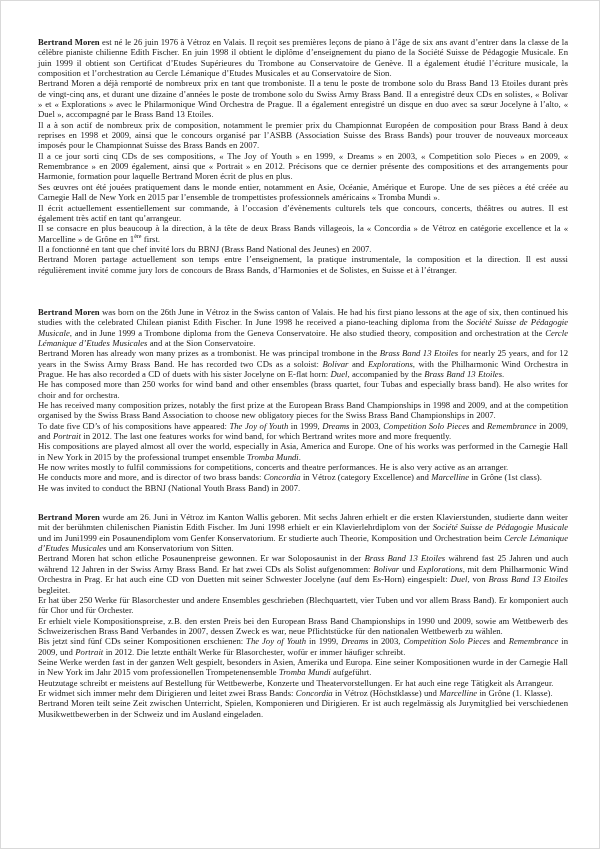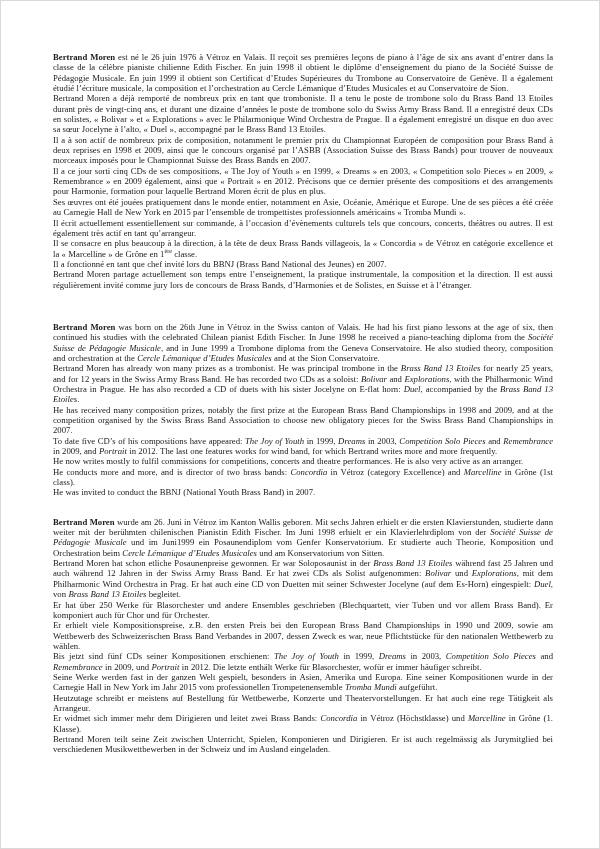--- a/index.html
+++ b/index.html
@@ -17,21 +17,21 @@
     overflow: hidden;
   }
   .page {
     box-sizing: border-box;
     width: 600px;
     height: 849px;
     padding: 36px 33px 20px 37px;
     background: #ffffff;
   }
   .lang-block {
-    margin: 15px;
+    margin: 0;
   }
   .lang-block + .lang-block {
     margin-top: 32px;
   }
   .lang-block[data-name="text-block-german"] {
     margin-top: 19px;
   }
   .lang-block p {
     margin: 0;
     padding: 0;
@@ -57,29 +57,31 @@
 
 <div class="page" data-name="document-page">
   <div data-name="document-body">
       <section class="lang-block" data-name="text-block-french">
         <p data-name="paragraph"><b data-name="text-run">Bertrand Moren</b><span data-name="text-run"> est né le 26 juin 1976 à Vétroz en Valais. Il reçoit ses premières leçons de piano à l’âge de six ans avant d’entrer dans la classe de la célèbre pianiste chilienne Edith Fischer. En juin 1998 il obtient le diplôme d’enseignement du piano de la Société Suisse de Pédagogie Musicale. En juin 1999 il obtient son Certificat d’Etudes Supérieures du Trombone au Conservatoire de Genève. Il a également étudié l’écriture musicale, la composition et l’orchestration au Cercle Lémanique d’Etudes Musicales et au Conservatoire de Sion.</span></p>
         <p data-name="paragraph"><span data-name="text-run">Bertrand Moren a déjà remporté de nombreux prix en tant que tromboniste. Il a tenu le poste de trombone solo du Brass Band 13 Etoiles durant près de vingt-cinq ans, et durant une dizaine d’années le poste de trombone solo du Swiss Army Brass Band. Il a enregistré deux CDs en solistes, « Bolivar » et « Explorations » avec le Philarmonique Wind Orchestra de Prague. Il a également enregistré un disque en duo avec sa sœur Jocelyne à l’alto, « Duel », accompagné par le Brass Band 13 Etoiles.</span></p>
         <p data-name="paragraph"><span data-name="text-run">Il a à son actif de nombreux prix de composition, notamment le premier prix du Championnat Européen de composition pour Brass Band à deux reprises en 1998 et 2009, ainsi que le concours organisé par l’ASBB (Association Suisse des Brass Bands) pour trouver de nouveaux morceaux imposés pour le Championnat Suisse des Brass Bands en 2007.</span></p>
         <p data-name="paragraph"><span data-name="text-run">Il a ce jour sorti cinq CDs de ses compositions, « The Joy of Youth » en 1999, « Dreams » en 2003, « Competition solo Pieces » en 2009, « Remembrance » en 2009 également, ainsi que « Portrait » en 2012. Précisons que ce dernier présente des compositions et des arrangements pour Harmonie, formation pour laquelle Bertrand Moren écrit de plus en plus.</span></p>
         <p data-name="paragraph"><span data-name="text-run">Ses œuvres ont été jouées pratiquement dans le monde entier, notamment en Asie, Océanie, Amérique et Europe. Une de ses pièces a été créée au Carnegie Hall de New York en 2015 par l’ensemble de trompettistes professionnels américains « Tromba Mundi ».</span></p>
         <p data-name="paragraph"><span data-name="text-run">Il écrit actuellement essentiellement sur commande, à l’occasion d’évènements culturels tels que concours, concerts, théâtres ou autres. Il est également très actif en tant qu’arrangeur.</span></p>
-        <p data-name="paragraph"><span data-name="text-run">Il se consacre en plus beaucoup à la direction, à la tête de deux Brass Bands villageois, la « Concordia » de Vétroz en catégorie excellence et la « Marcelline » de Grône en 1</span><sup data-name="text-run">ère</sup><span data-name="text-run"> classe.</span></p>
+        <p data-name="paragraph"><span data-name="text-run">Il se consacre en plus beaucoup à la direction, à la tête de deux Brass Bands villageois, la « Concordia » de Vétroz en catégorie excellence et la « Marcelline » de Grône en 1</span><sup data-name="text-run">ère</sup><span data-name="text-run"> first.</span></p>
         <p data-name="paragraph"><span data-name="text-run">Il a fonctionné en tant que chef invité lors du BBNJ (Brass Band National des Jeunes) en 2007.</span></p>
         <p data-name="paragraph"><span data-name="text-run">Bertrand Moren partage actuellement son temps entre l’enseignement, la pratique instrumentale, la composition et la direction. Il est aussi régulièrement invité comme jury lors de concours de Brass Bands, d’Harmonies et de Solistes, en Suisse et à l’étranger.</span></p>
       </section>
       <section class="lang-block" data-name="text-block-english">
         <p data-name="paragraph"><b data-name="text-run">Bertrand Moren</b><span data-name="text-run"> was born on the 26th June in Vétroz in the Swiss canton of Valais. He had his first piano lessons at the age of six, then continued his studies with the celebrated Chilean pianist Edith Fischer. In June 1998 he received a piano-teaching diploma from the </span><i data-name="text-run">Société Suisse de Pédagogie Musicale</i><span data-name="text-run">, and in June 1999 a Trombone diploma from the Geneva Conservatoire. He also studied theory, composition and orchestration at the </span><i data-name="text-run">Cercle Lémanique d’Etudes Musicales</i><span data-name="text-run"> and at the Sion Conservatoire.</span></p>
         <p data-name="paragraph"><span data-name="text-run">Bertrand Moren has already won many prizes as a trombonist. He was principal trombone in the </span><i data-name="text-run">Brass Band 13 Etoiles</i><span data-name="text-run"> for nearly 25 years, and for 12 years in the Swiss Army Brass Band. He has recorded two CDs as a soloist: </span><i data-name="text-run">Bolivar</i><span data-name="text-run"> and </span><i data-name="text-run">Explorations</i><span data-name="text-run">, with the Philharmonic Wind Orchestra in Prague. He has also recorded a CD of duets with his sister Jocelyne on E-flat horn: </span><i data-name="text-run">Duel</i><span data-name="text-run">, accompanied by the </span><i data-name="text-run">Brass Band 13 Etoiles</i><span data-name="text-run">.</span></p>
+        <p data-name="paragraph"><span data-name="text-run">He has composed more than 250 works for wind band and other ensembles (brass quartet, four Tubas and especially brass band). He also writes for choir and for orchestra.</span></p>
         <p data-name="paragraph"><span data-name="text-run">He has received many composition prizes, notably the first prize at the European Brass Band Championships in 1998 and 2009, and at the competition organised by the Swiss Brass Band Association to choose new obligatory pieces for the Swiss Brass Band Championships in 2007.</span></p>
         <p data-name="paragraph"><span data-name="text-run">To date five CD’s of his compositions have appeared: </span><i data-name="text-run">The Joy of Youth</i><span data-name="text-run"> in 1999, </span><i data-name="text-run">Dreams</i><span data-name="text-run"> in 2003, </span><i data-name="text-run">Competition Solo Pieces</i><span data-name="text-run"> and </span><i data-name="text-run">Remembrance</i><span data-name="text-run"> in 2009, and </span><i data-name="text-run">Portrait</i><span data-name="text-run"> in 2012. The last one features works for wind band, for which Bertrand writes more and more frequently.</span></p>
+        <p data-name="paragraph"><span data-name="text-run">His compositions are played almost all over the world, especially in Asia, America and Europe. One of his works was performed in the Carnegie Hall in New York in 2015 by the professional trumpet ensemble </span><i data-name="text-run">Tromba Mundi</i><span data-name="text-run">.</span></p>
         <p data-name="paragraph"><span data-name="text-run">He now writes mostly to fulfil commissions for competitions, concerts and theatre performances. He is also very active as an arranger.</span></p>
         <p data-name="paragraph"><span data-name="text-run">He conducts more and more, and is director of two brass bands: </span><i data-name="text-run">Concordia</i><span data-name="text-run"> in Vétroz (category Excellence) and </span><i data-name="text-run">Marcelline</i><span data-name="text-run"> in Grône (1st class).</span></p>
         <p data-name="paragraph"><span data-name="text-run">He was invited to conduct the BBNJ (National Youth Brass Band) in 2007.</span></p>
       </section>
       <section class="lang-block" data-name="text-block-german">
         <p data-name="paragraph"><b data-name="text-run">Bertrand Moren</b><span data-name="text-run"> wurde am 26. Juni in Vétroz im Kanton Wallis geboren. Mit sechs Jahren erhielt er die ersten Klavierstunden, studierte dann weiter mit der berühmten chilenischen Pianistin Edith Fischer. Im Juni 1998 erhielt er ein Klavierlehrdiplom von der </span><i data-name="text-run">Société Suisse de Pédagogie Musicale</i><span data-name="text-run"> und im Juni1999 ein Posaunendiplom vom Genfer Konservatorium. Er studierte auch Theorie, Komposition und Orchestration beim </span><i data-name="text-run">Cercle Lémanique d’Etudes Musicales</i><span data-name="text-run"> und am Konservatorium von Sitten.</span></p>
         <p data-name="paragraph"><span data-name="text-run">Bertrand Moren hat schon etliche Posaunenpreise gewonnen. Er war Soloposaunist in der </span><i data-name="text-run">Brass Band 13 Etoiles</i><span data-name="text-run"> während fast 25 Jahren und auch während 12 Jahren in der Swiss Army Brass Band. Er hat zwei CDs als Solist aufgenommen: </span><i data-name="text-run">Bolivar</i><span data-name="text-run"> und </span><i data-name="text-run">Explorations</i><span data-name="text-run">, mit dem Philharmonic Wind Orchestra in Prag. Er hat auch eine CD von Duetten mit seiner Schwester Jocelyne (auf dem Es-Horn) eingespielt: </span><i data-name="text-run">Duel</i><span data-name="text-run">, von </span><i data-name="text-run">Brass Band 13 Etoiles</i><span data-name="text-run"> begleitet.</span></p>
         <p data-name="paragraph"><span data-name="text-run">Er hat über 250 Werke für Blasorchester und andere Ensembles geschrieben (Blechquartett, vier Tuben und vor allem Brass Band). Er komponiert auch für Chor und für Orchester.</span></p>
         <p data-name="paragraph"><span data-name="text-run">Er erhielt viele Kompositionspreise, z.B. den ersten Preis bei den European Brass Band Championships in 1990 und 2009, sowie am Wettbewerb des Schweizerischen Brass Band Verbandes in 2007, dessen Zweck es war, neue Pflichtstücke für den nationalen Wettbewerb zu wählen.</span></p>
         <p data-name="paragraph"><span data-name="text-run">Bis jetzt sind fünf CDs seiner Kompositionen erschienen: </span><i data-name="text-run">The Joy of Youth</i><span data-name="text-run"> in 1999, </span><i data-name="text-run">Dreams</i><span data-name="text-run"> in 2003, </span><i data-name="text-run">Competition Solo Pieces</i><span data-name="text-run"> and </span><i data-name="text-run">Remembrance</i><span data-name="text-run"> in 2009, und </span><i data-name="text-run">Portrait</i><span data-name="text-run"> in 2012. Die letzte enthält Werke für Blasorchester, wofür er immer häufiger schreibt.</span></p>

